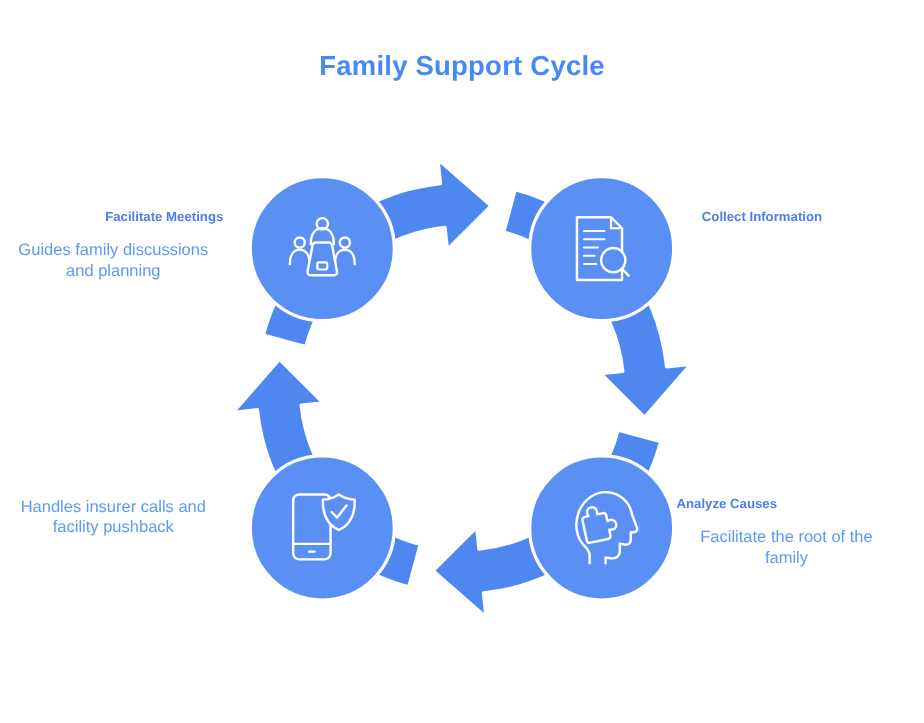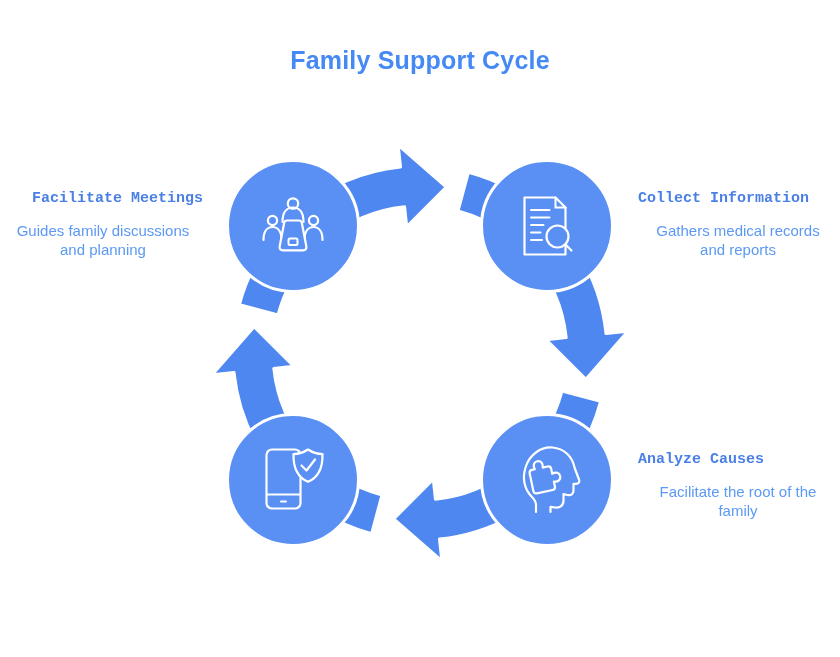--- a/index.html
+++ b/index.html
@@ -8,21 +8,21 @@
   .title{position:absolute;top:46px;left:0;width:840px;text-align:center;
          font-size:25px;font-weight:700;letter-spacing:.2px;color:var(--titleText,#4489F4);margin:0;}
   .diagram-svg{position:absolute;left:0;top:0;}
   .band{fill:var(--arrowFill,#4F87F0);stroke:var(--iconStroke,#fff);stroke-width:3;stroke-linejoin:round;}
   .node{fill:var(--nodeFill,#5A90F4);stroke:var(--iconStroke,#fff);stroke-width:3;}
   .ic{fill:none;stroke:var(--iconStroke,#fff);stroke-width:2.2;stroke-linecap:round;stroke-linejoin:round;}
   .ic-thin{fill:none;stroke:var(--iconStroke,#fff);stroke-width:2;stroke-linecap:round;}
   .ic-fill{fill:var(--nodeFill,#5A90F4);stroke:var(--iconStroke,#fff);stroke-width:2.2;stroke-linejoin:round;}
   .label-block{position:absolute;width:200px;}
   .align-right{text-align:right;}
-  .step-label{font-size:15px;font-weight:700;color:var(--headingText,#4A7FE6);margin:0 0 14px 0;font-family:Liberation Mono, monospace;}
+  .step-label{font-size:12px;font-weight:700;color:var(--headingText,#4A7FE6);margin:0 0 14px 0;}
   .step-desc{font-size:15px;line-height:19px;color:var(--bodyText,#5C99F4);margin:0;text-align:center;}
 </style>
 </head>
 <body>
 
 <div class="canvas">
 
   <h1 class="title">Family Support Cycle</h1>
 
   <svg class="diagram-svg" width="840" height="657" viewBox="0 0 840 657">
@@ -109,30 +109,30 @@
   <div class="label-block align-right" style="right:637px;top:190px;">
     <h2 class="step-label">Facilitate Meetings</h2>
     <p class="step-desc">
       <span>Guides family discussions</span><br>
       <span>and planning</span>
     </p>
   </div>
 
   <div class="label-block" style="left:638px;top:190px;">
     <h2 class="step-label">Collect Information</h2>
-    <p class="step-desc">
-      <span>Gathers medical records</span><br>
-      <span>and reports</span>
-    </p>
   </div>
 
-  <div class="label-block" style="left:638px;top:451px;">
+  <div class="label-block" style="left:615px;top:451px;">
     <h2 class="step-label">Analyze Causes</h2>
     <p class="step-desc">
       <span>Facilitate the root of the</span><br>
       <span>family</span>
     </p>
   </div>
 
   <div class="label-block align-right" style="right:637px;top:451px;">
+    <p class="step-desc">
+      <span>Handles insurer calls and</span><br>
+      <span>facility pushback</span>
+    </p>
   </div>
 
 </div>
 
 </body></html>

